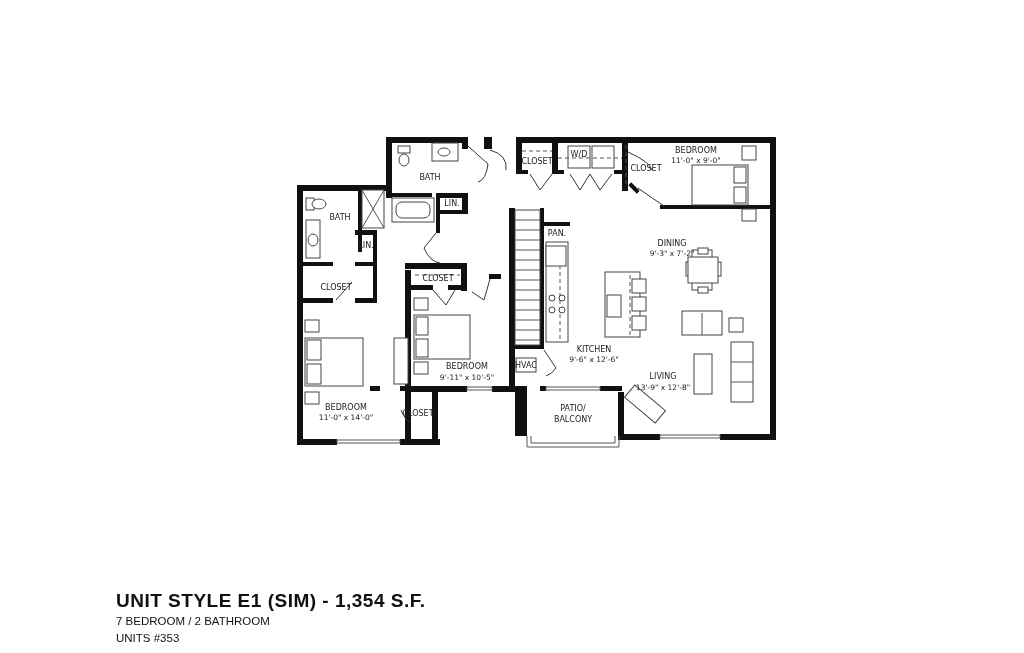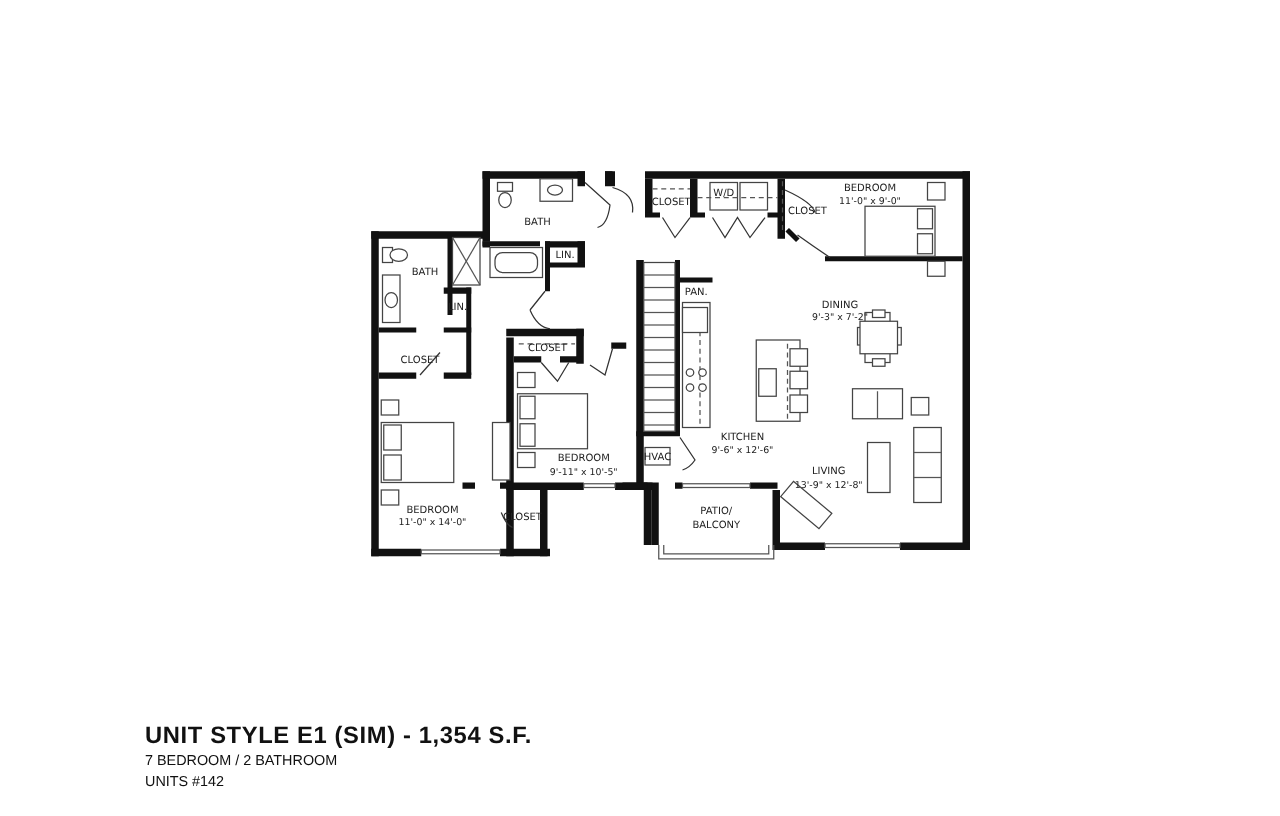--- a/index.html
+++ b/index.html
@@ -6,21 +6,21 @@
   body { width:1024px; height:653px; position:relative; overflow:hidden; font-family:"Liberation Sans", sans-serif; }
   #plan { position:absolute; left:0; top:0; width:1024px; height:653px; }
   .lbl { font-family:"DejaVu Sans", sans-serif; font-size:8px; fill:#222; text-anchor:middle; }
   .dim { font-family:"DejaVu Sans", sans-serif; font-size:7.5px; fill:#222; text-anchor:middle; }
   .wall { fill:#111; }
   .thin { fill:none; stroke:#555; stroke-width:1; }
   .furn { fill:#fff; stroke:#444; stroke-width:1; }
   .door { fill:none; stroke:#333; stroke-width:1; }
   .dash { fill:none; stroke:#555; stroke-width:1; stroke-dasharray:4 3; }
   .caption { position:absolute; left:116px; top:578px; color:#111; }
-  .caption .title { font-family:"Liberation Sans", sans-serif; font-weight:bold; font-size:19px; letter-spacing:0.5px; line-height:22px; }
+  .caption .title { font-family:"Liberation Sans", sans-serif; font-weight:bold; font-size:19px; letter-spacing:0.5px; line-height:22px;margin-top:12px; }
   .caption .sub { font-family:"Liberation Sans", sans-serif; font-size:11.5px; line-height:15px; margin-top:2px; }
 </style>
 </head>
 <body>
 
 <svg id="plan" viewBox="0 0 1024 653" xmlns="http://www.w3.org/2000/svg">
 
   <g>
 
     <rect class="wall" x="297" y="185" width="6" height="260"></rect>
@@ -235,14 +235,14 @@
     <text class="lbl" x="573" y="422">BALCONY</text>
     <text class="lbl" x="346" y="410">BEDROOM</text>
     <text class="dim" x="346" y="420">11'-0" x 14'-0"</text>
     <text class="lbl" x="418" y="416">CLOSET</text>
   </g>
 </svg>
 
 <div class="caption">
   <div class="title">UNIT STYLE E1 (SIM) - 1,354 S.F.</div>
   <div class="sub">7 BEDROOM / 2 BATHROOM</div>
-  <div class="sub">UNITS #142</div>
+  <div class="sub">UNITS #353</div>
 </div>
 
 </body></html>

